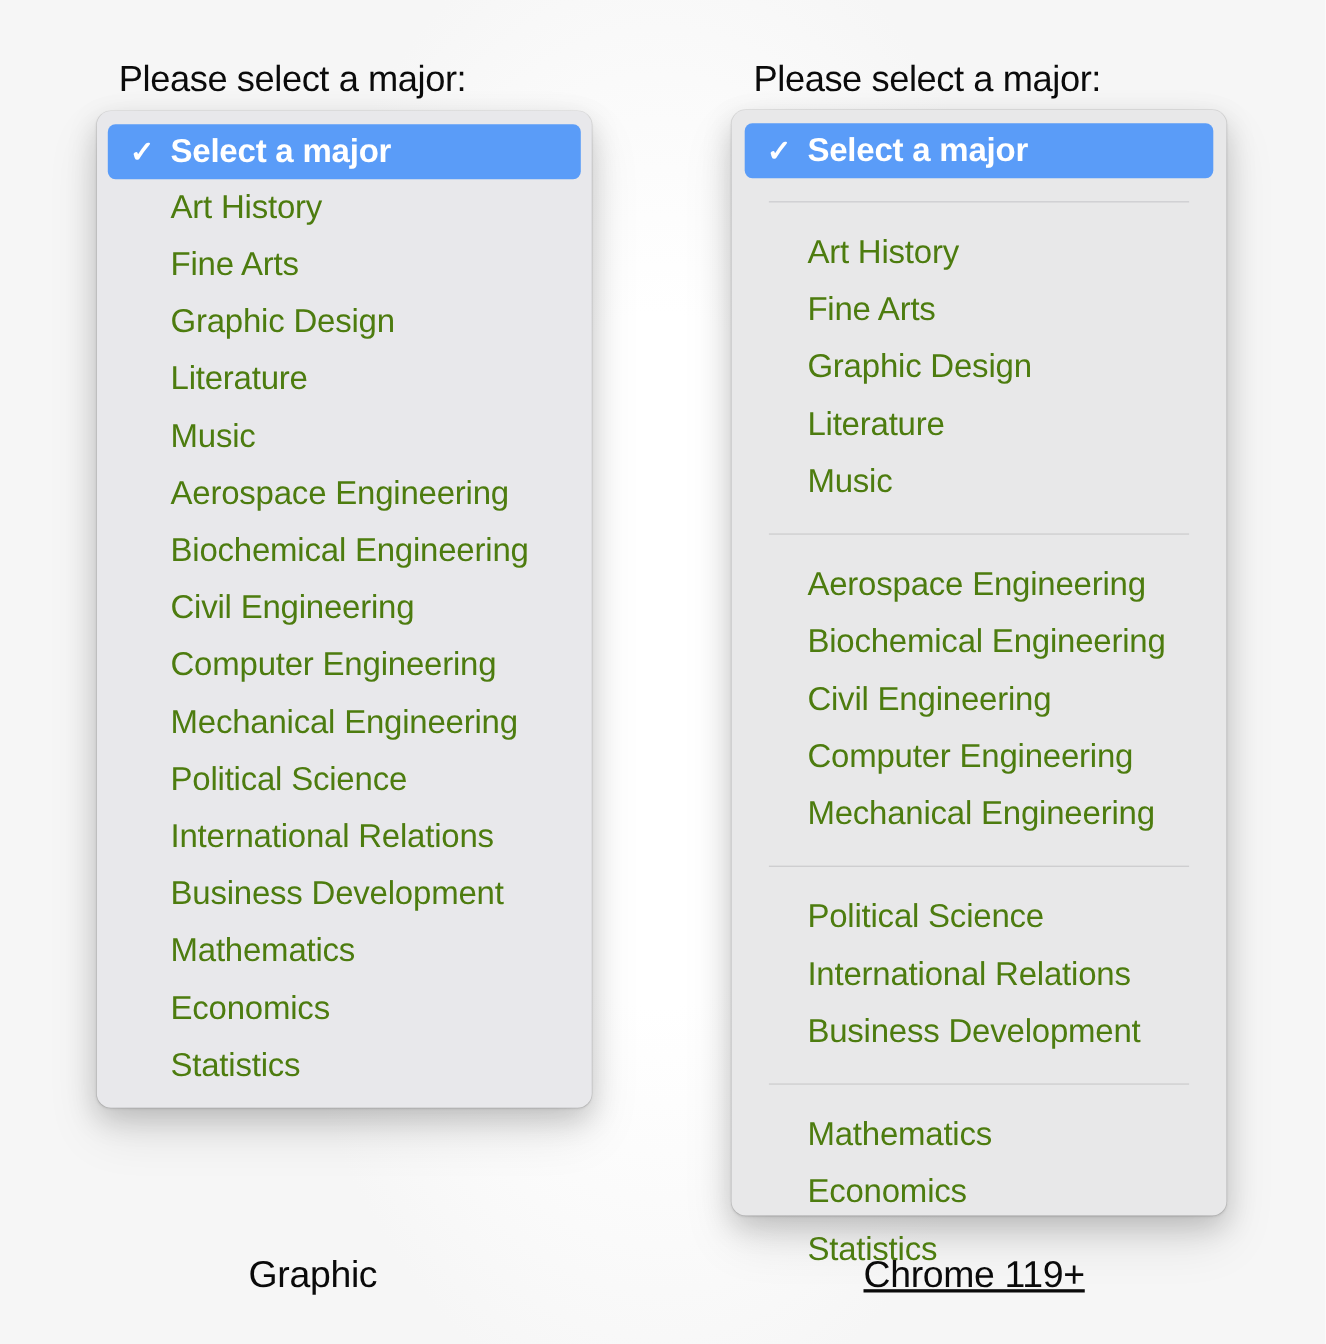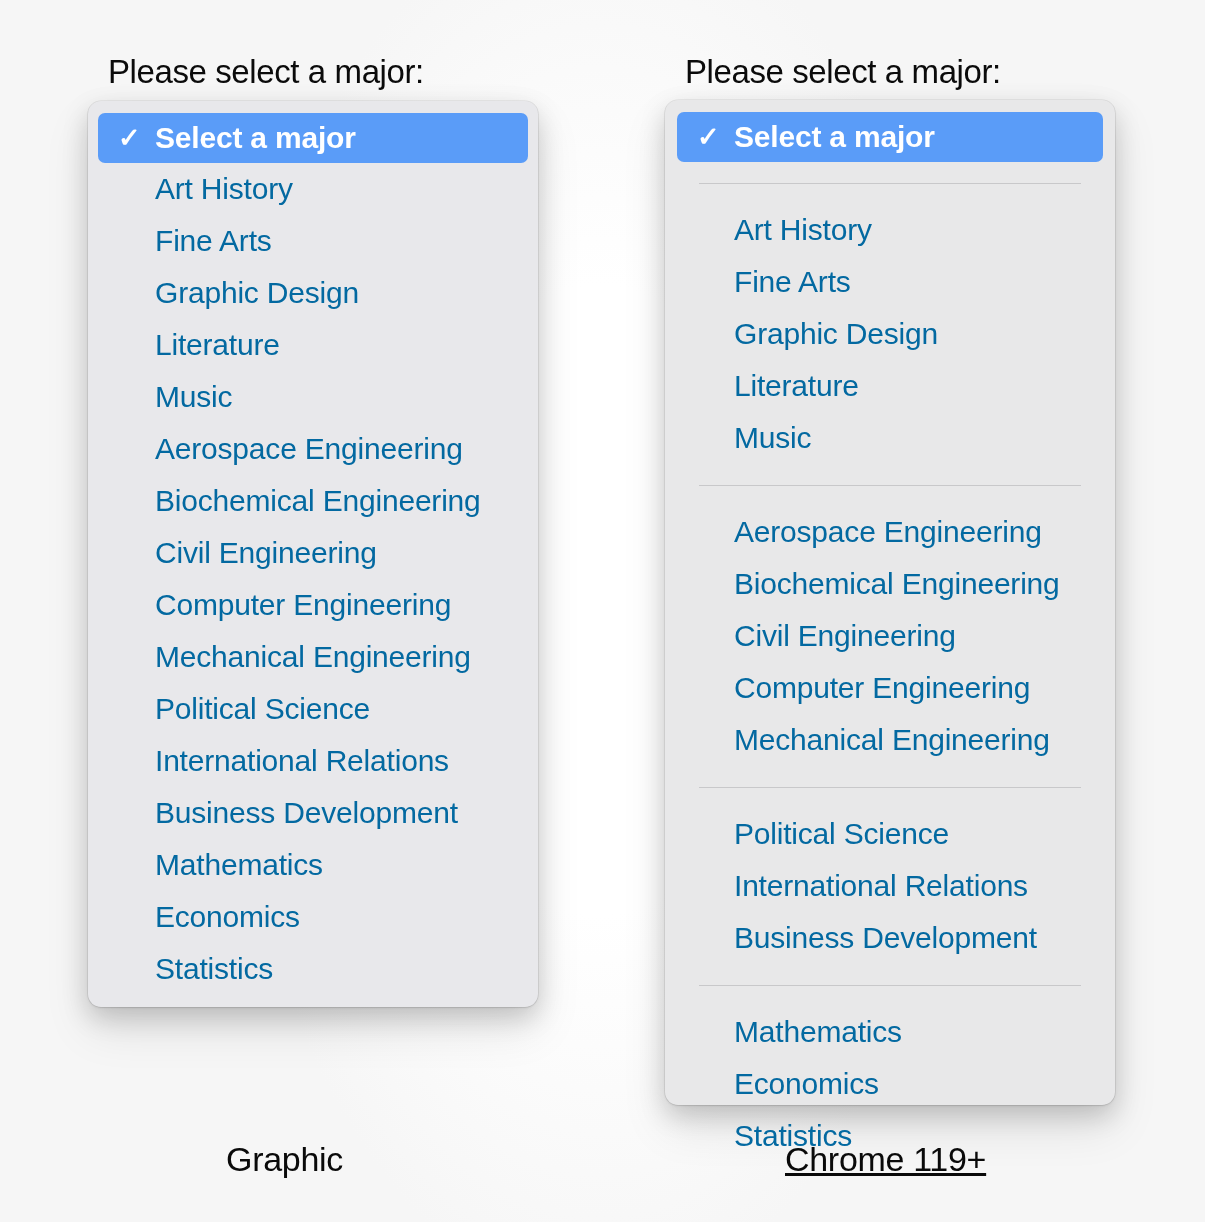--- a/index.html
+++ b/index.html
@@ -73,21 +73,21 @@
     padding: 12px 0 18px 0;
     box-sizing: border-box;
     background: #e8e8e9;
   }
 
   
   .option {
     display: block;
     box-sizing: border-box;
     font-size: 30px;
-    color: #0369a1;
+    color: #4d7c0f;
     letter-spacing: -0.2px;
     white-space: nowrap;
     position: relative;
   }
 
   .popup.before .option {
     height: 52px;
     line-height: 52px;
     padding-left: 57px;
     margin: 0 10px;

